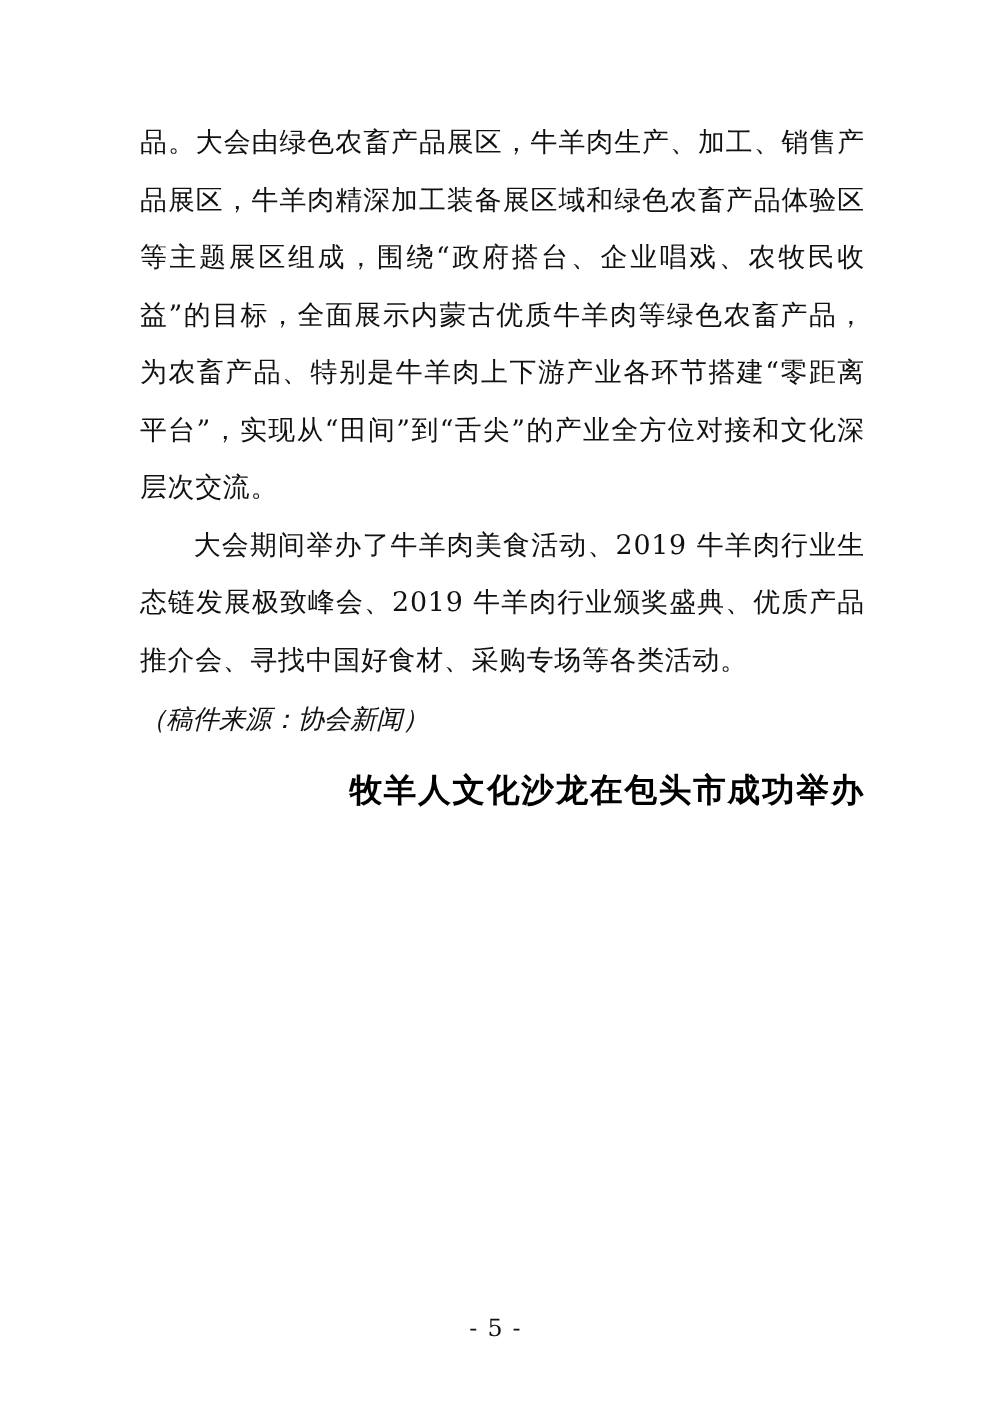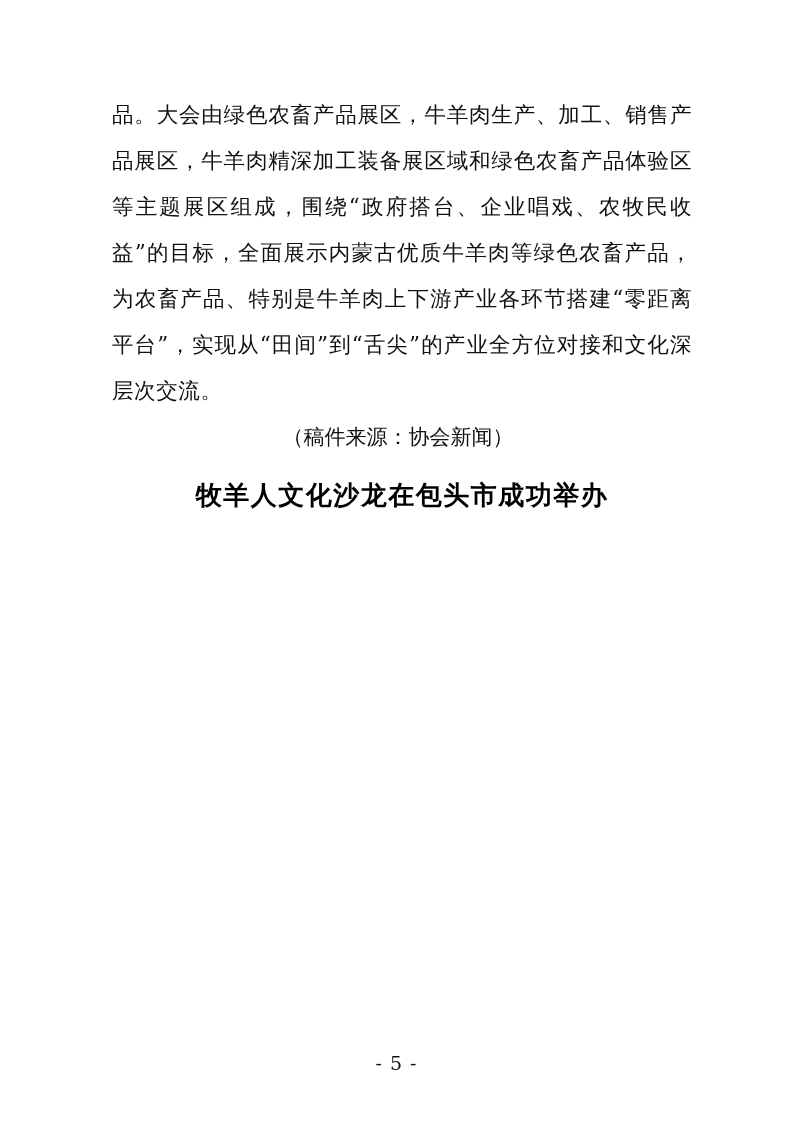--- a/index.html
+++ b/index.html
@@ -40,30 +40,31 @@
   }
   .para.indent {
     text-indent: 43px;
   }
   .para.cont {
     text-indent: 0;
   }
   .source-line {
     font-size: 21px;
     line-height: 46px;
-    text-align: center;
+    text-align: left;
     margin: 0;
     padding-right: 8px;
     color: #111111;
+    font-style: italic;
   }
   .doc-heading {
     font-size: 26px;
     line-height: 54px;
     font-weight: bold;
-    text-align: center;
+    text-align: right;
     margin: 8px 0 6px 0;
     letter-spacing: 1.5px;
     font-family: "DejaVu Serif", "Liberation Serif", serif;
     color: #000000;
   }
   .footer {
     position: absolute;
     left: 0;
     right: 0;
     top: 1048px;
@@ -75,20 +76,21 @@
   }
 </style>
 </head>
 <body>
 
 <div class="page">
   <div class="content">
 
     <p class="para cont">品。大会由绿色农畜产品展区，牛羊肉生产、加工、销售产品展区，牛羊肉精深加工装备展区域和绿色农畜产品体验区等主题展区组成，围绕“政府搭台、企业唱戏、农牧民收益”的目标，全面展示内蒙古优质牛羊肉等绿色农畜产品，为农畜产品、特别是牛羊肉上下游产业各环节搭建“零距离平台”，实现从“田间”到“舌尖”的产业全方位对接和文化深层次交流。</p>
 
+    <p class="para indent">大会期间举办了牛羊肉美食活动、2019 牛羊肉行业生态链发展极致峰会、2019 牛羊肉行业颁奖盛典、优质产品推介会、寻找中国好食材、采购专场等各类活动。</p>
 
     <p class="source-line">（稿件来源：协会新闻）</p>
 
     <h1 class="doc-heading">牧羊人文化沙龙在包头市成功举办</h1>
 
 
 
   </div>
 
   <div class="footer">- 5 -</div>

